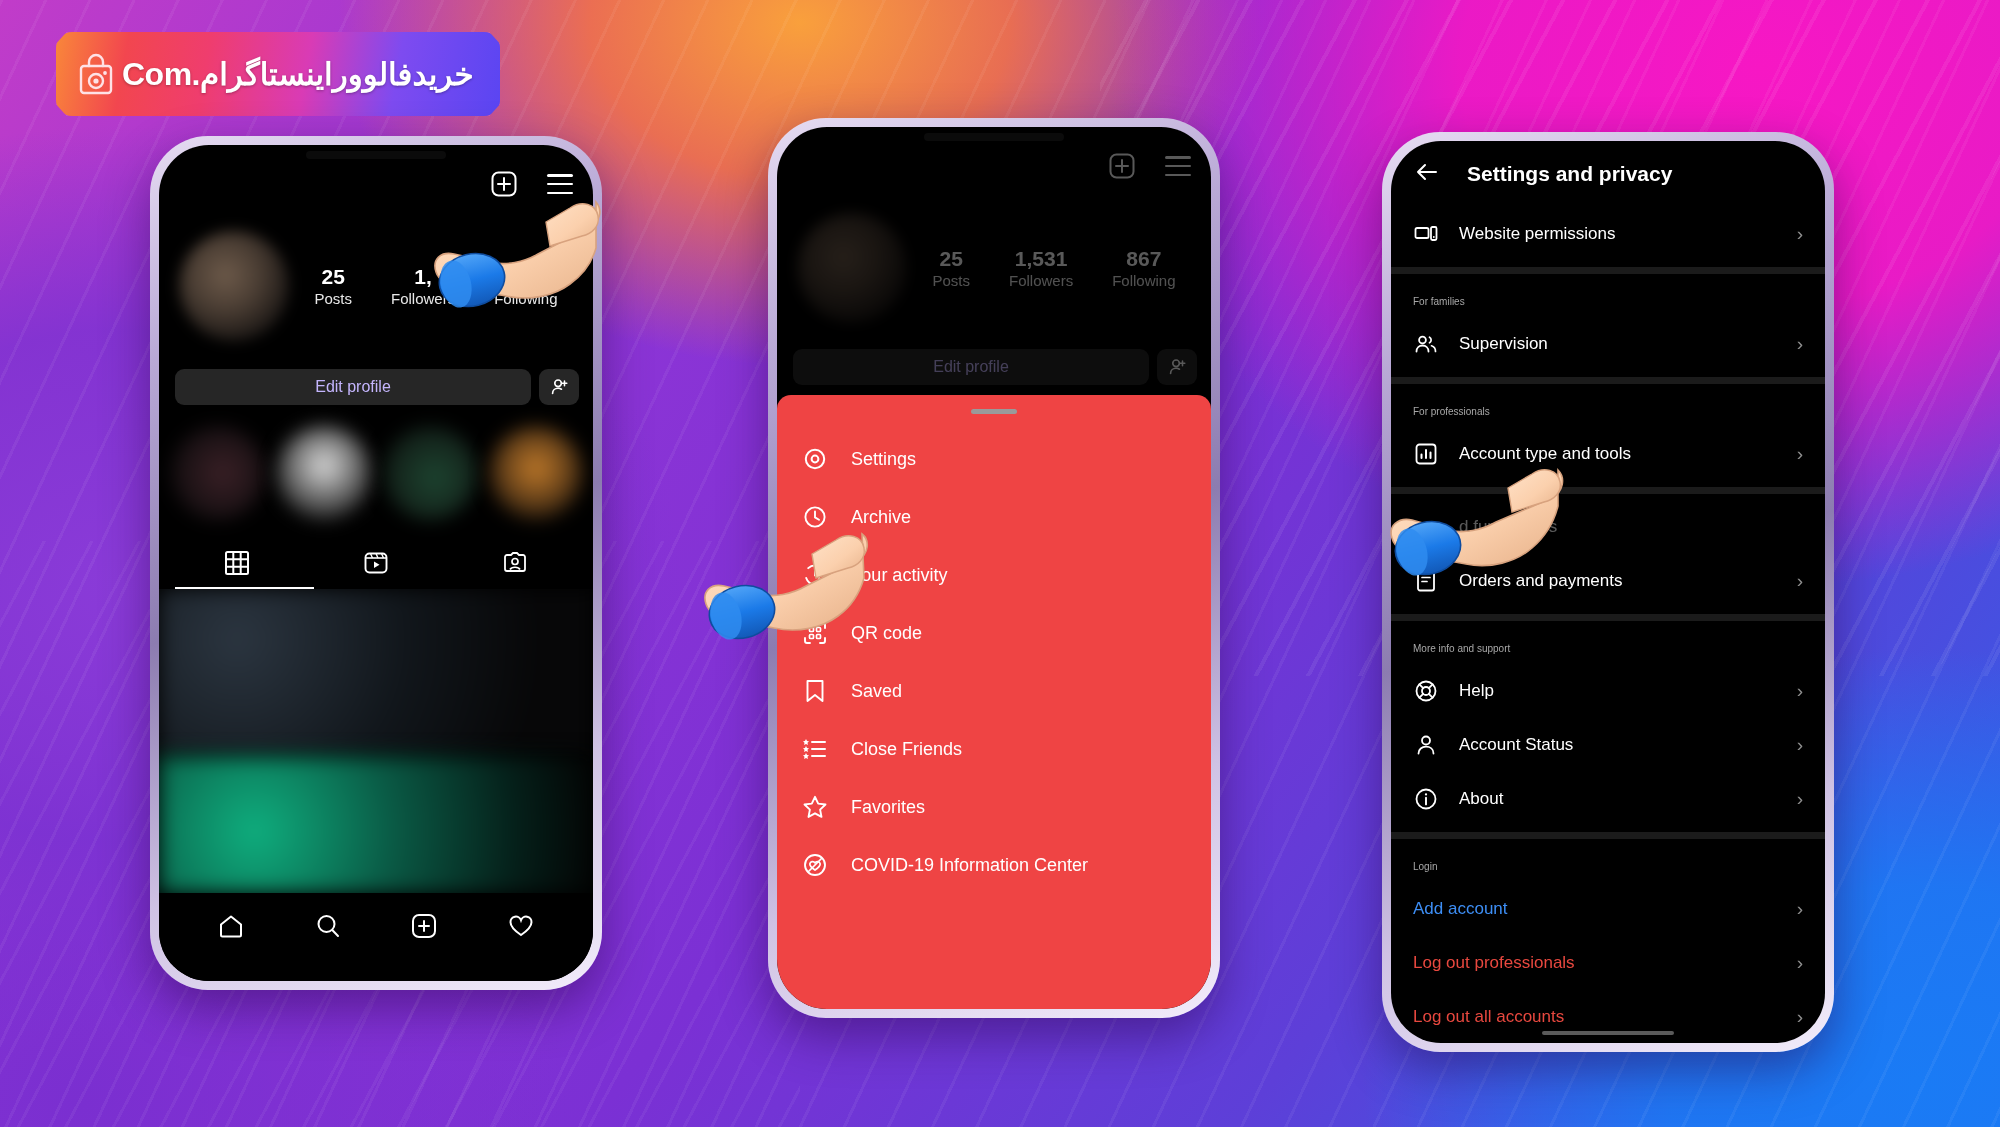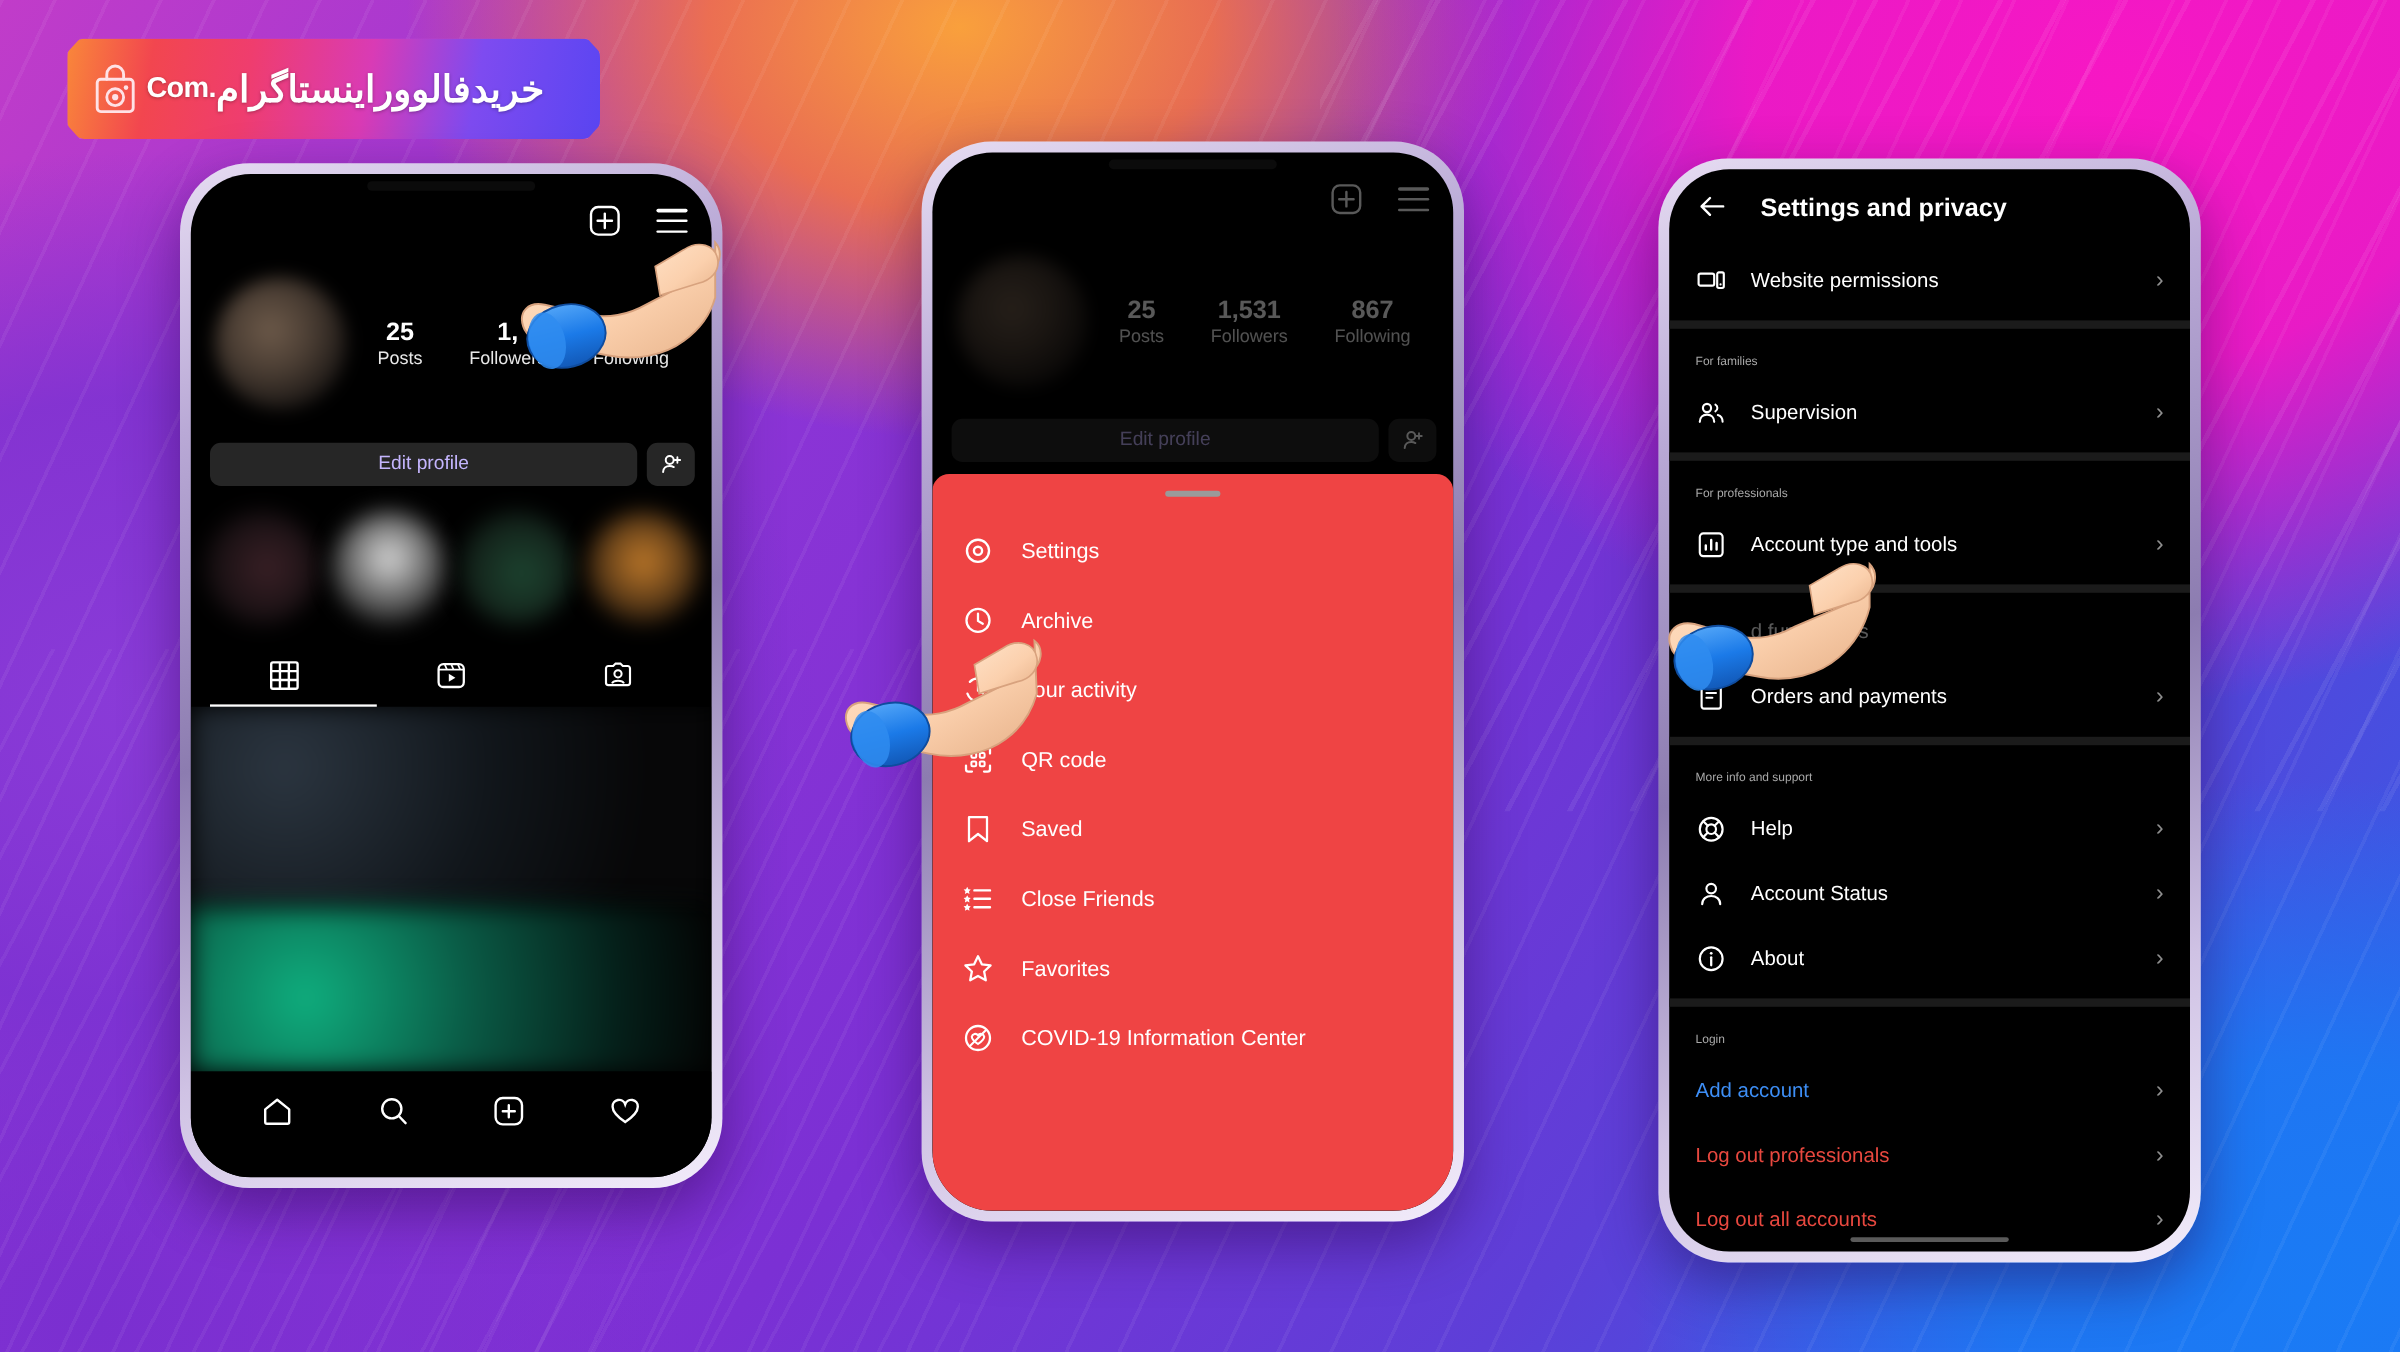--- a/index.html
+++ b/index.html
@@ -59,21 +59,21 @@
   #logo-text-wrap {
     flex: 1; display: flex; align-items: center; justify-content: flex-end;
     direction: rtl;
     color: #ffffff;
     font-size: 31px; font-weight: bold;
     letter-spacing: -0.5px;
     text-shadow: 0 1px 3px rgba(0,0,0,0.3);
     white-space: nowrap;
     padding-right: 6px;
   }
-  #logo-dom { font-size: 24px; text-align: center; }
+  #logo-dom { font-size: 32px; text-align: center; }
 
   
   .phone {
     position: absolute;
     border-radius: 58px;
     padding: 9px;
     background: linear-gradient(160deg, #e6dcf2 0%, #b9a9d6 22%, #8c7cb0 50%, #cfc2e4 76%, #f2ecfa 100%);
     box-shadow: 0 18px 48px rgba(40,0,70,0.45);
   }
   .phone-screen {

